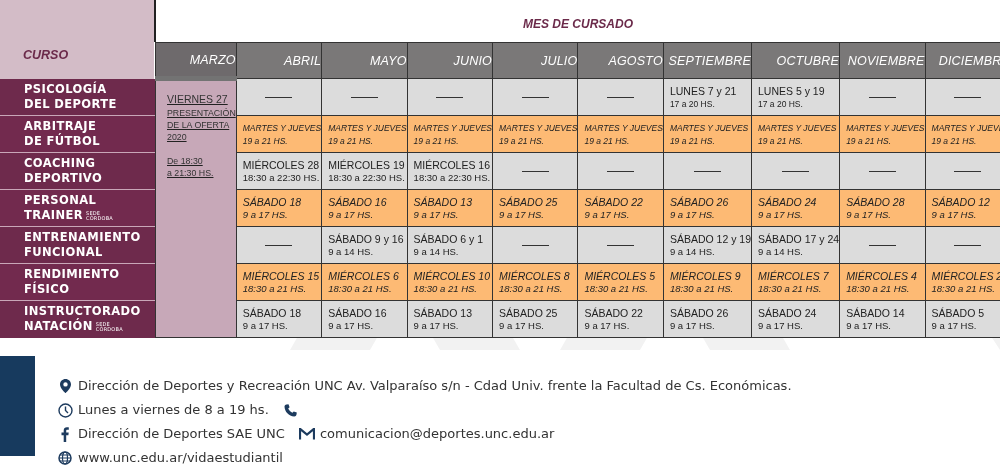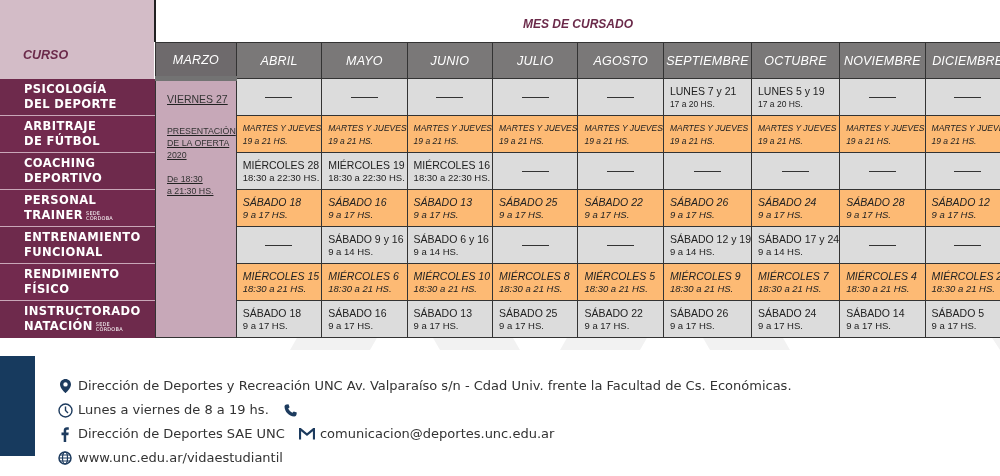--- a/index.html
+++ b/index.html
@@ -8,35 +8,35 @@
 
   .watermark { position: absolute; left: 230px; top: 70px; width: 770px; height: 300px; pointer-events: none; }
 
   .curso-head { position: absolute; left: 0; top: 0; width: 154px; height: 79px; background: #d3bcc7; }
   .curso-head span { position: absolute; left: 23px; top: 48px; font-size: 12.5px; font-weight: bold; font-style: italic; color: #6b2a4a; }
 
   .mes-title { position: absolute; left: 154px; top: 0; width: 846px; height: 42px; background: #fff; border-left: 2px solid #222; }
   .mes-title span { position: absolute; left: 0; width: 100%; top: 17px; text-align: center; font-size: 12px; font-weight: bold; font-style: italic; color: #6b2a4a; }
 
   table.grid { position: absolute; left: 155px; top: 42px; border-collapse: collapse; table-layout: fixed; }
-  table.grid th { height: 36px; background: #7a7878; color: #fff; font-size: 12.5px; font-style: italic; font-weight: normal; border: 1px solid #333; text-align: center; letter-spacing: 0.2px; }
+  table.grid th { height: 36px; background: #7a7878; color: #fff; font-size: 12.5px; font-style: italic; font-weight: normal; border: 1px solid #333; text-align: right; letter-spacing: 0.2px; }
   table.grid th.marzo { background: #6e6a6c; }
   table.grid td { height: 37px; border: 1px solid #333; font-family: "Liberation Sans", sans-serif; vertical-align: middle; padding: 0 0 0 6px; color: #222; }
   table.grid tr.shade td { background: #dcdcdc; }
   table.grid tr.light td { background: #fdba74; font-style: italic; }
   table.grid td.marzo-cell { background: #c7a8b8 !important; vertical-align: top; padding: 7px 0 0 11px; border-top: 5px solid #737373; text-decoration: underline; }
   .cell-main { display: block; font-size: 10.5px; line-height: 13px; white-space: nowrap; }
   .cell-main.small { font-size: 8.5px; }
   .cell-sub { display: block; font-size: 8.5px; line-height: 12px; white-space: nowrap; }
   .cell-sub.big { font-size: 9.5px; }
   .dash { display: block; width: 27px; height: 1px; background: #333; margin: 0 auto; position: relative; left: -3px; }
 
   .marzo-text { font-size: 9.5px; color: #333; line-height: 12px; }
   .marzo-text .m1 { font-size: 10.5px; display: block; margin-top: 5px; }
-  .marzo-text .m2 { display: block; margin-top: 20px; font-size: 8.8px; line-height: 12px; white-space: pre-line; }
+  .marzo-text .m2 { display: block; margin-top: 2px; font-size: 8.8px; line-height: 12px; white-space: pre-line; }
   .marzo-text .m3 { display: block; margin-top: 12px; font-size: 8.8px; line-height: 12px; white-space: pre-line; }
 
   .courses { position: absolute; left: 0; top: 79px; width: 155px; }
   .course { height: 37px; background: #6e2a4c; border-bottom: 1.5px solid #c9a7b8; position: relative; }
   .course.alt { background: #722a4e; }
   .course:last-child { border-bottom: none; }
   .course .name { position: absolute; left: 24px; top: 3px; color: #fff; font-family: "DejaVu Sans", sans-serif; font-size: 11.5px; font-weight: bold; line-height: 15px; letter-spacing: 0.4px; white-space: pre-line; }
   .course .sede { display: inline-block; font-size: 5px; line-height: 5px; letter-spacing: 0.2px; vertical-align: middle; margin-left: 3px; font-weight: normal; text-align: left; }
 
   .footer-bar { position: absolute; left: 0; top: 356px; width: 35px; height: 100px; background: #173a5e; }
@@ -276,21 +276,21 @@
       </tr>
     <tr class="shade">
         <td>
           <span class="dash"></span>
         </td>
         <td>
           <span class="cell-main">SÁBADO 9 y 16</span>
           <span class="cell-sub big">9 a 14 HS.</span>
         </td>
         <td>
-          <span class="cell-main">SÁBADO 6 y 16</span>
+          <span class="cell-main">SÁBADO 6 y 1</span>
           <span class="cell-sub big">9 a 14 HS.</span>
         </td>
         <td>
           <span class="dash"></span>
         </td>
         <td>
           <span class="dash"></span>
         </td>
         <td>
           <span class="cell-main">SÁBADO 12 y 19</span>

